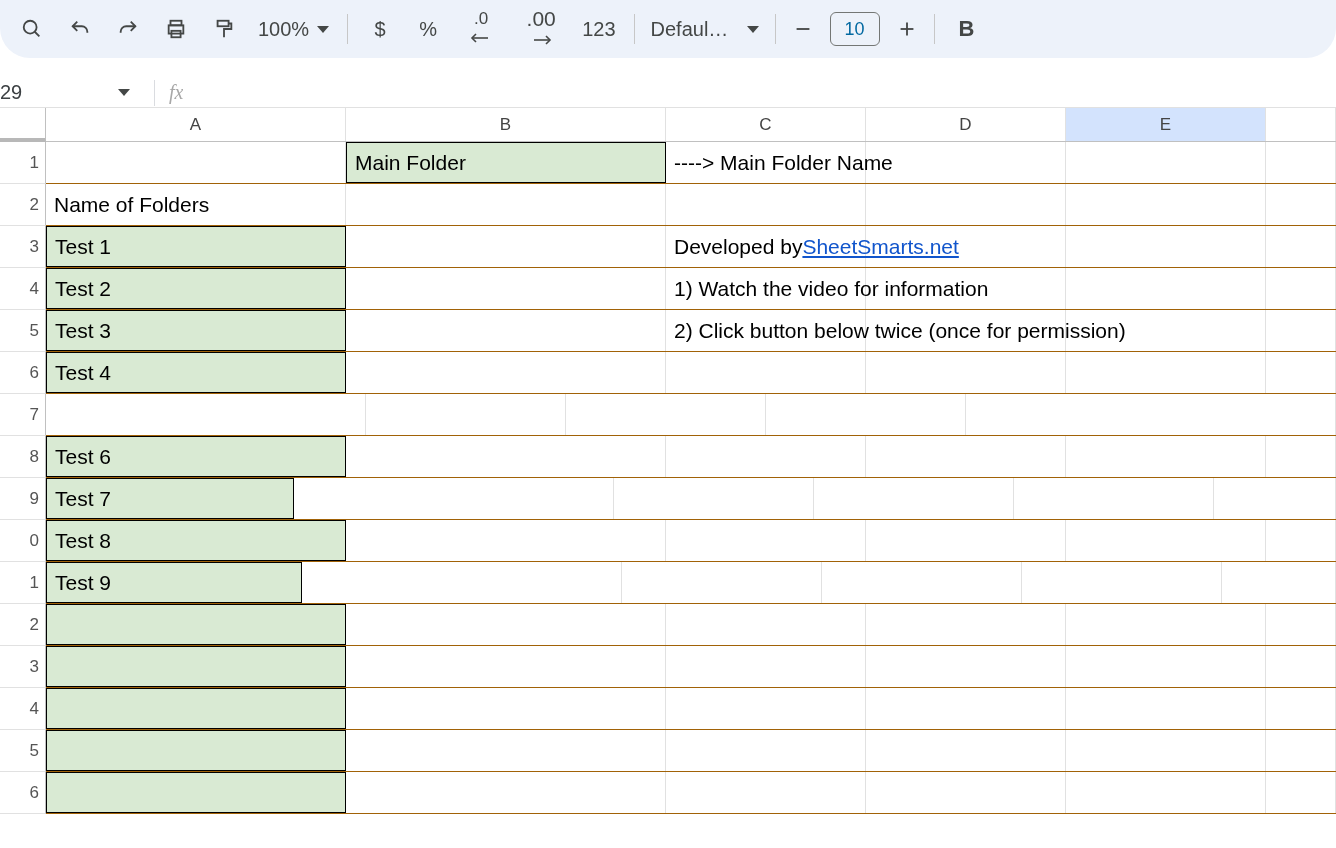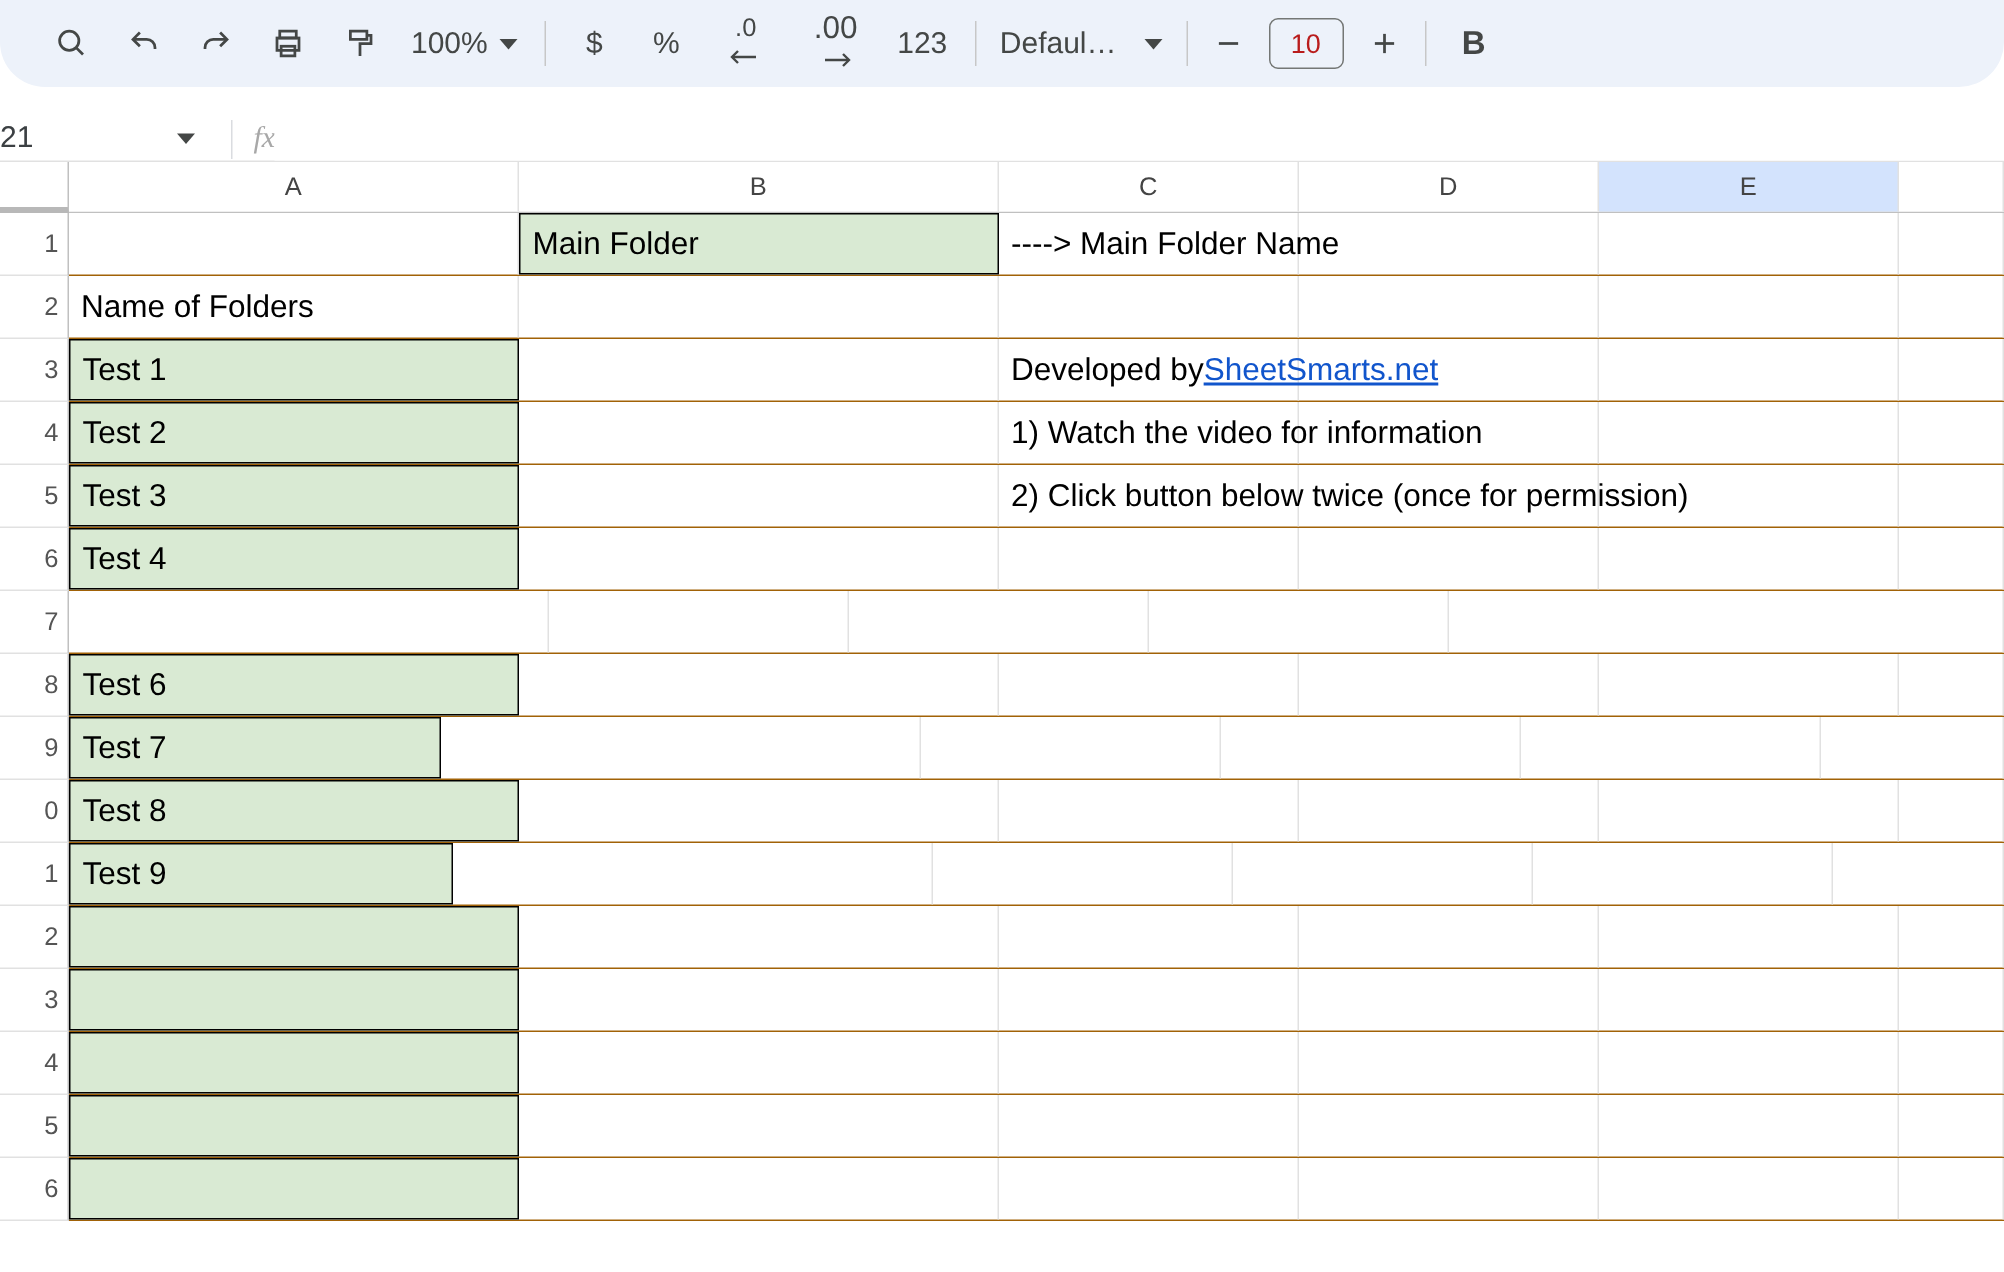--- a/index.html
+++ b/index.html
@@ -12,21 +12,21 @@
     height: 848px;
   }
 
   
   .toolbar {
     display: flex;
     align-items: center;
     height: 58px;
     background: #edf2fa;
     border-radius: 0 0 30px 30px;
-    padding: 0 26px;
+    padding: 0 10px;
     gap: 4px;
     color: #444746;
   }
   .tb-btn {
     width: 44px;
     height: 40px;
     display: flex;
     align-items: center;
     justify-content: center;
     border-radius: 6px;
@@ -64,21 +64,21 @@
     gap:10px;
   }
   .font-size-input {
     width: 50px;
     height: 34px;
     border: 1px solid #747775;
     border-radius: 6px;
     background: transparent;
     text-align: center;
     font-size: 18px;
-    color: #b91c1c;
+    color: #0369a1;
   }
   .bold-b { font-weight: bold; font-size: 22px; color:#444746; width:44px; text-align:center; cursor:pointer;}
 
   
   .fxbar {
     display:flex;
     align-items:center;
     height: 50px;
     border-bottom: 1px solid #e1e1e1;
     padding-top:20px;
@@ -269,21 +269,21 @@
           <line x1="5" y1="12" x2="19" y2="12"></line>
         </svg>
     </div>
   </div>
   <div class="divider"></div>
   <div class="bold-b">B</div>
 </div>
 
 <div class="fxbar">
   <div class="name-box">
-    <span class="name-box-text">21</span>
+    <span class="name-box-text">29</span>
     <span class="caret-down"></span>
   </div>
   <div class="vline"></div>
   <span class="fx">fx</span>
   <input class="fx-input" style="">
 </div>
 
 <div class="grid-wrap">
   <div class="col-headers">
     <div class="corner"></div>

